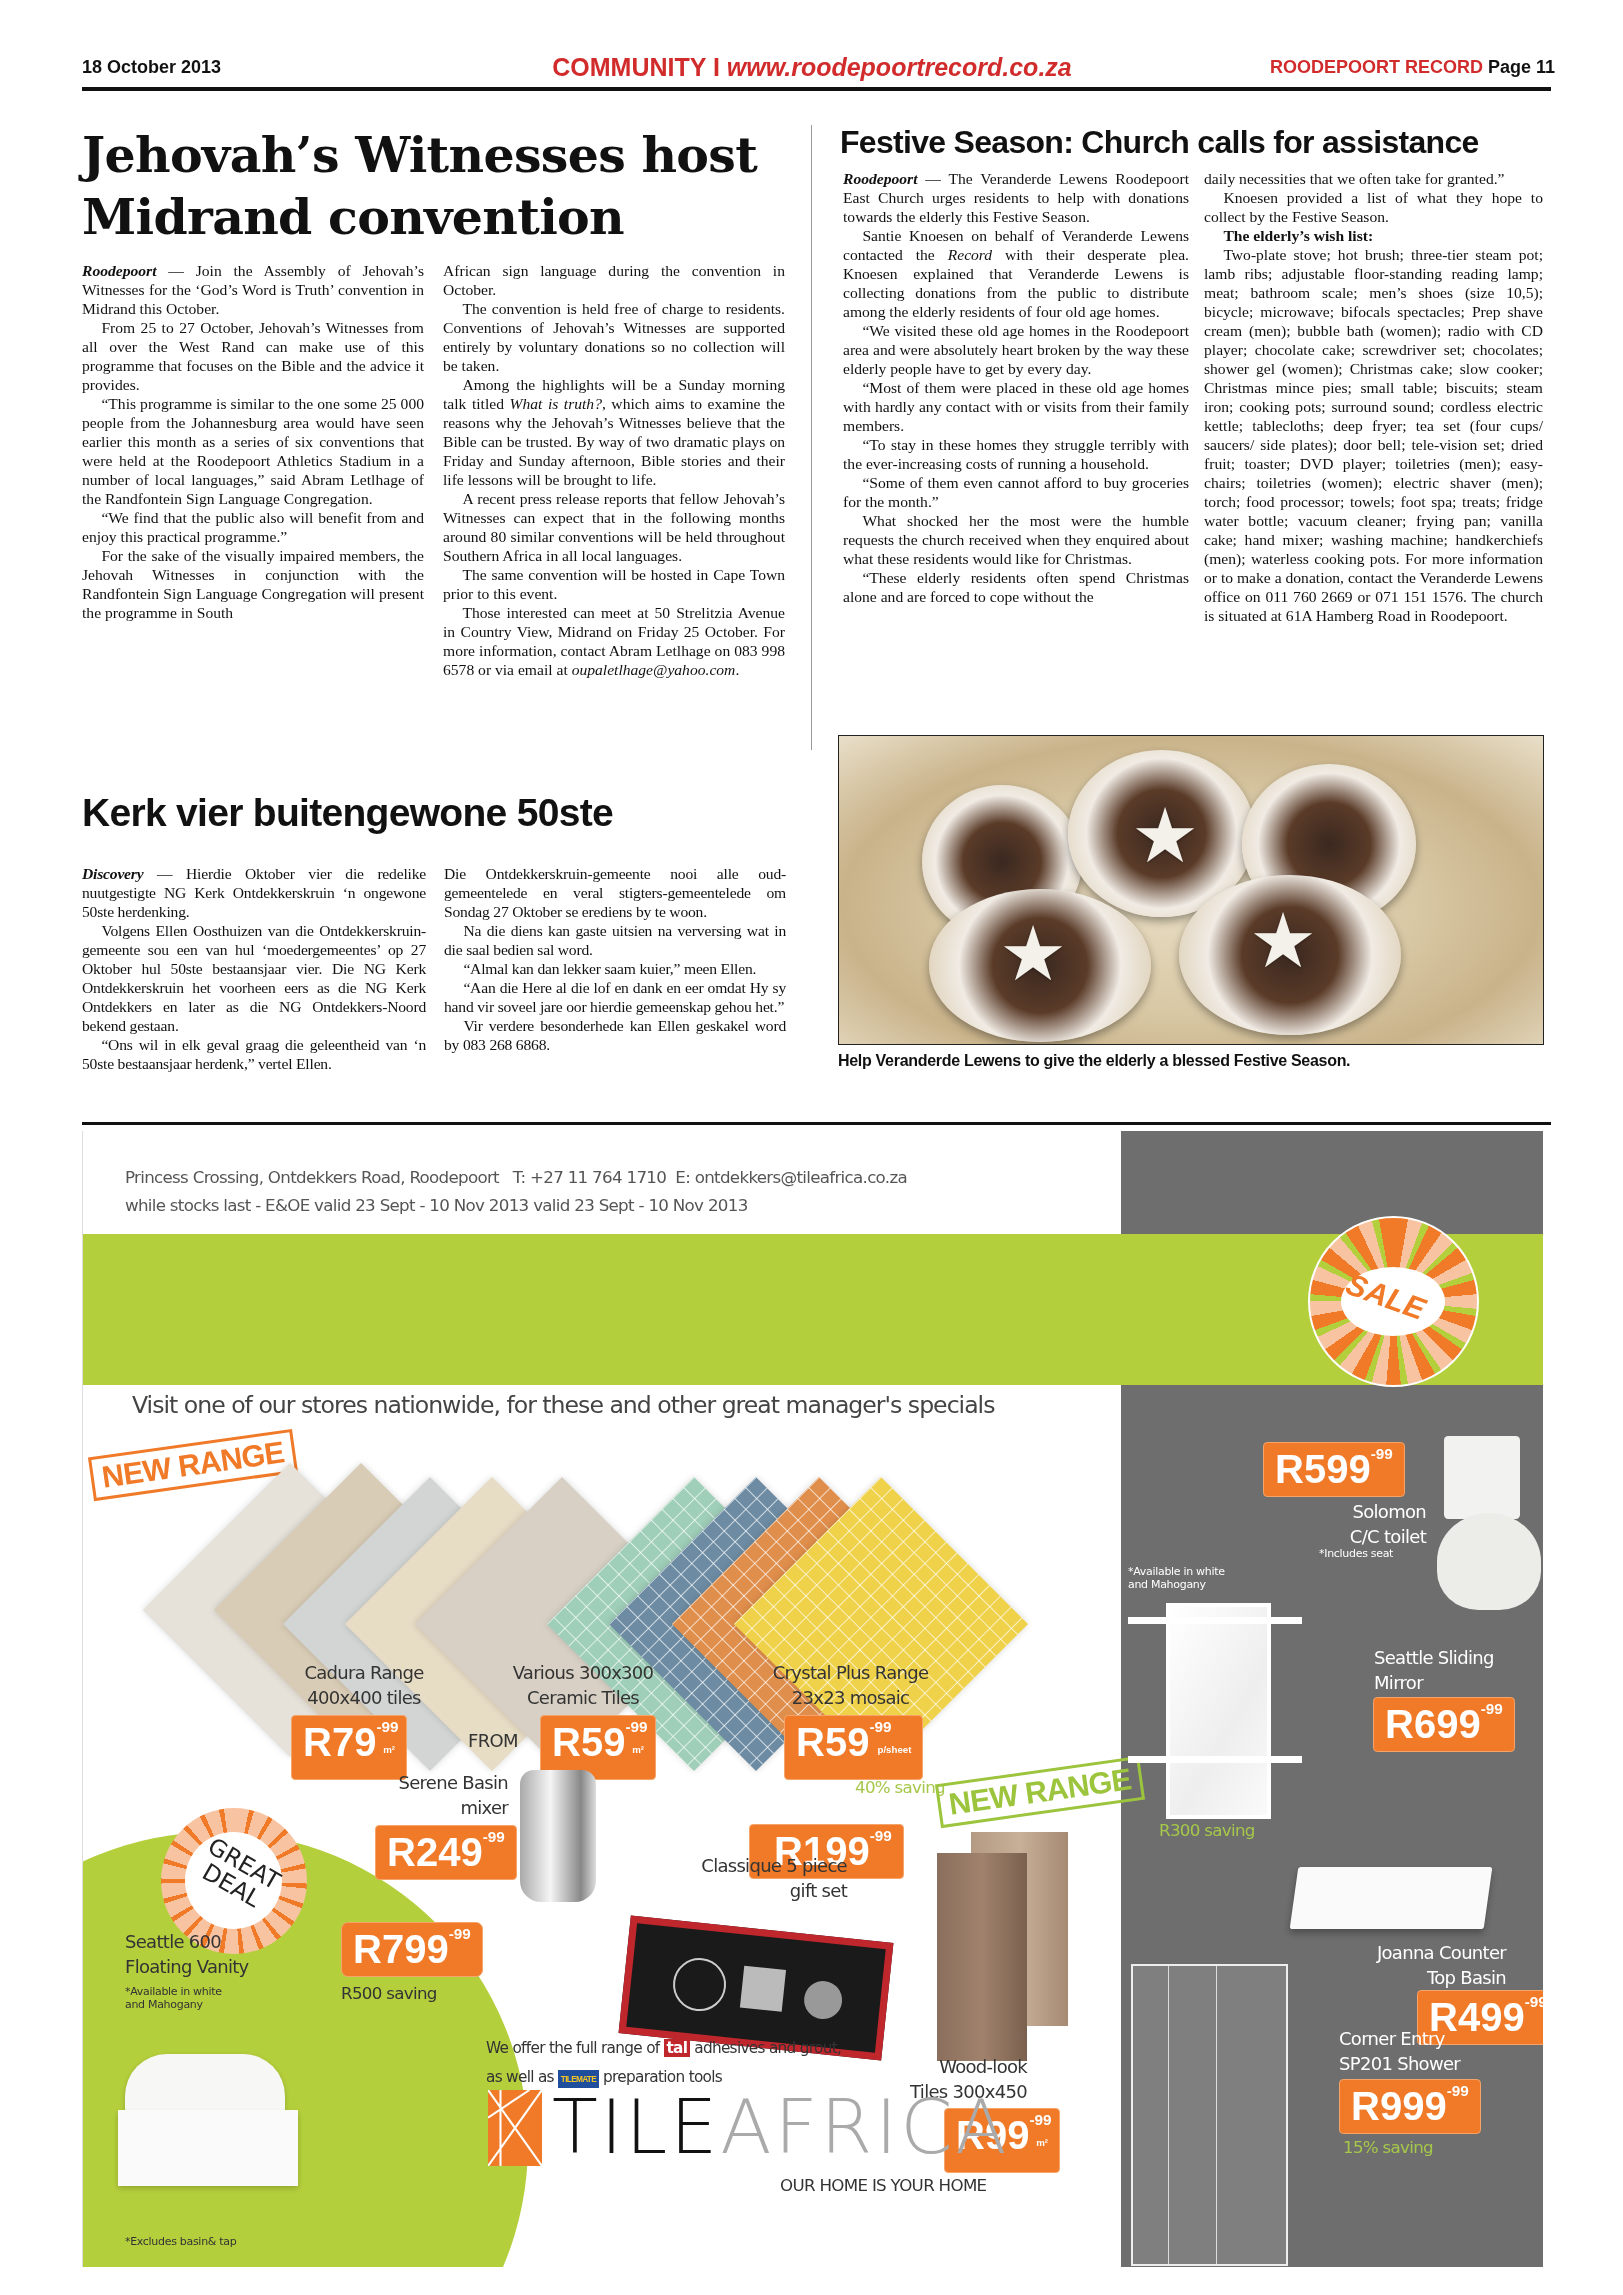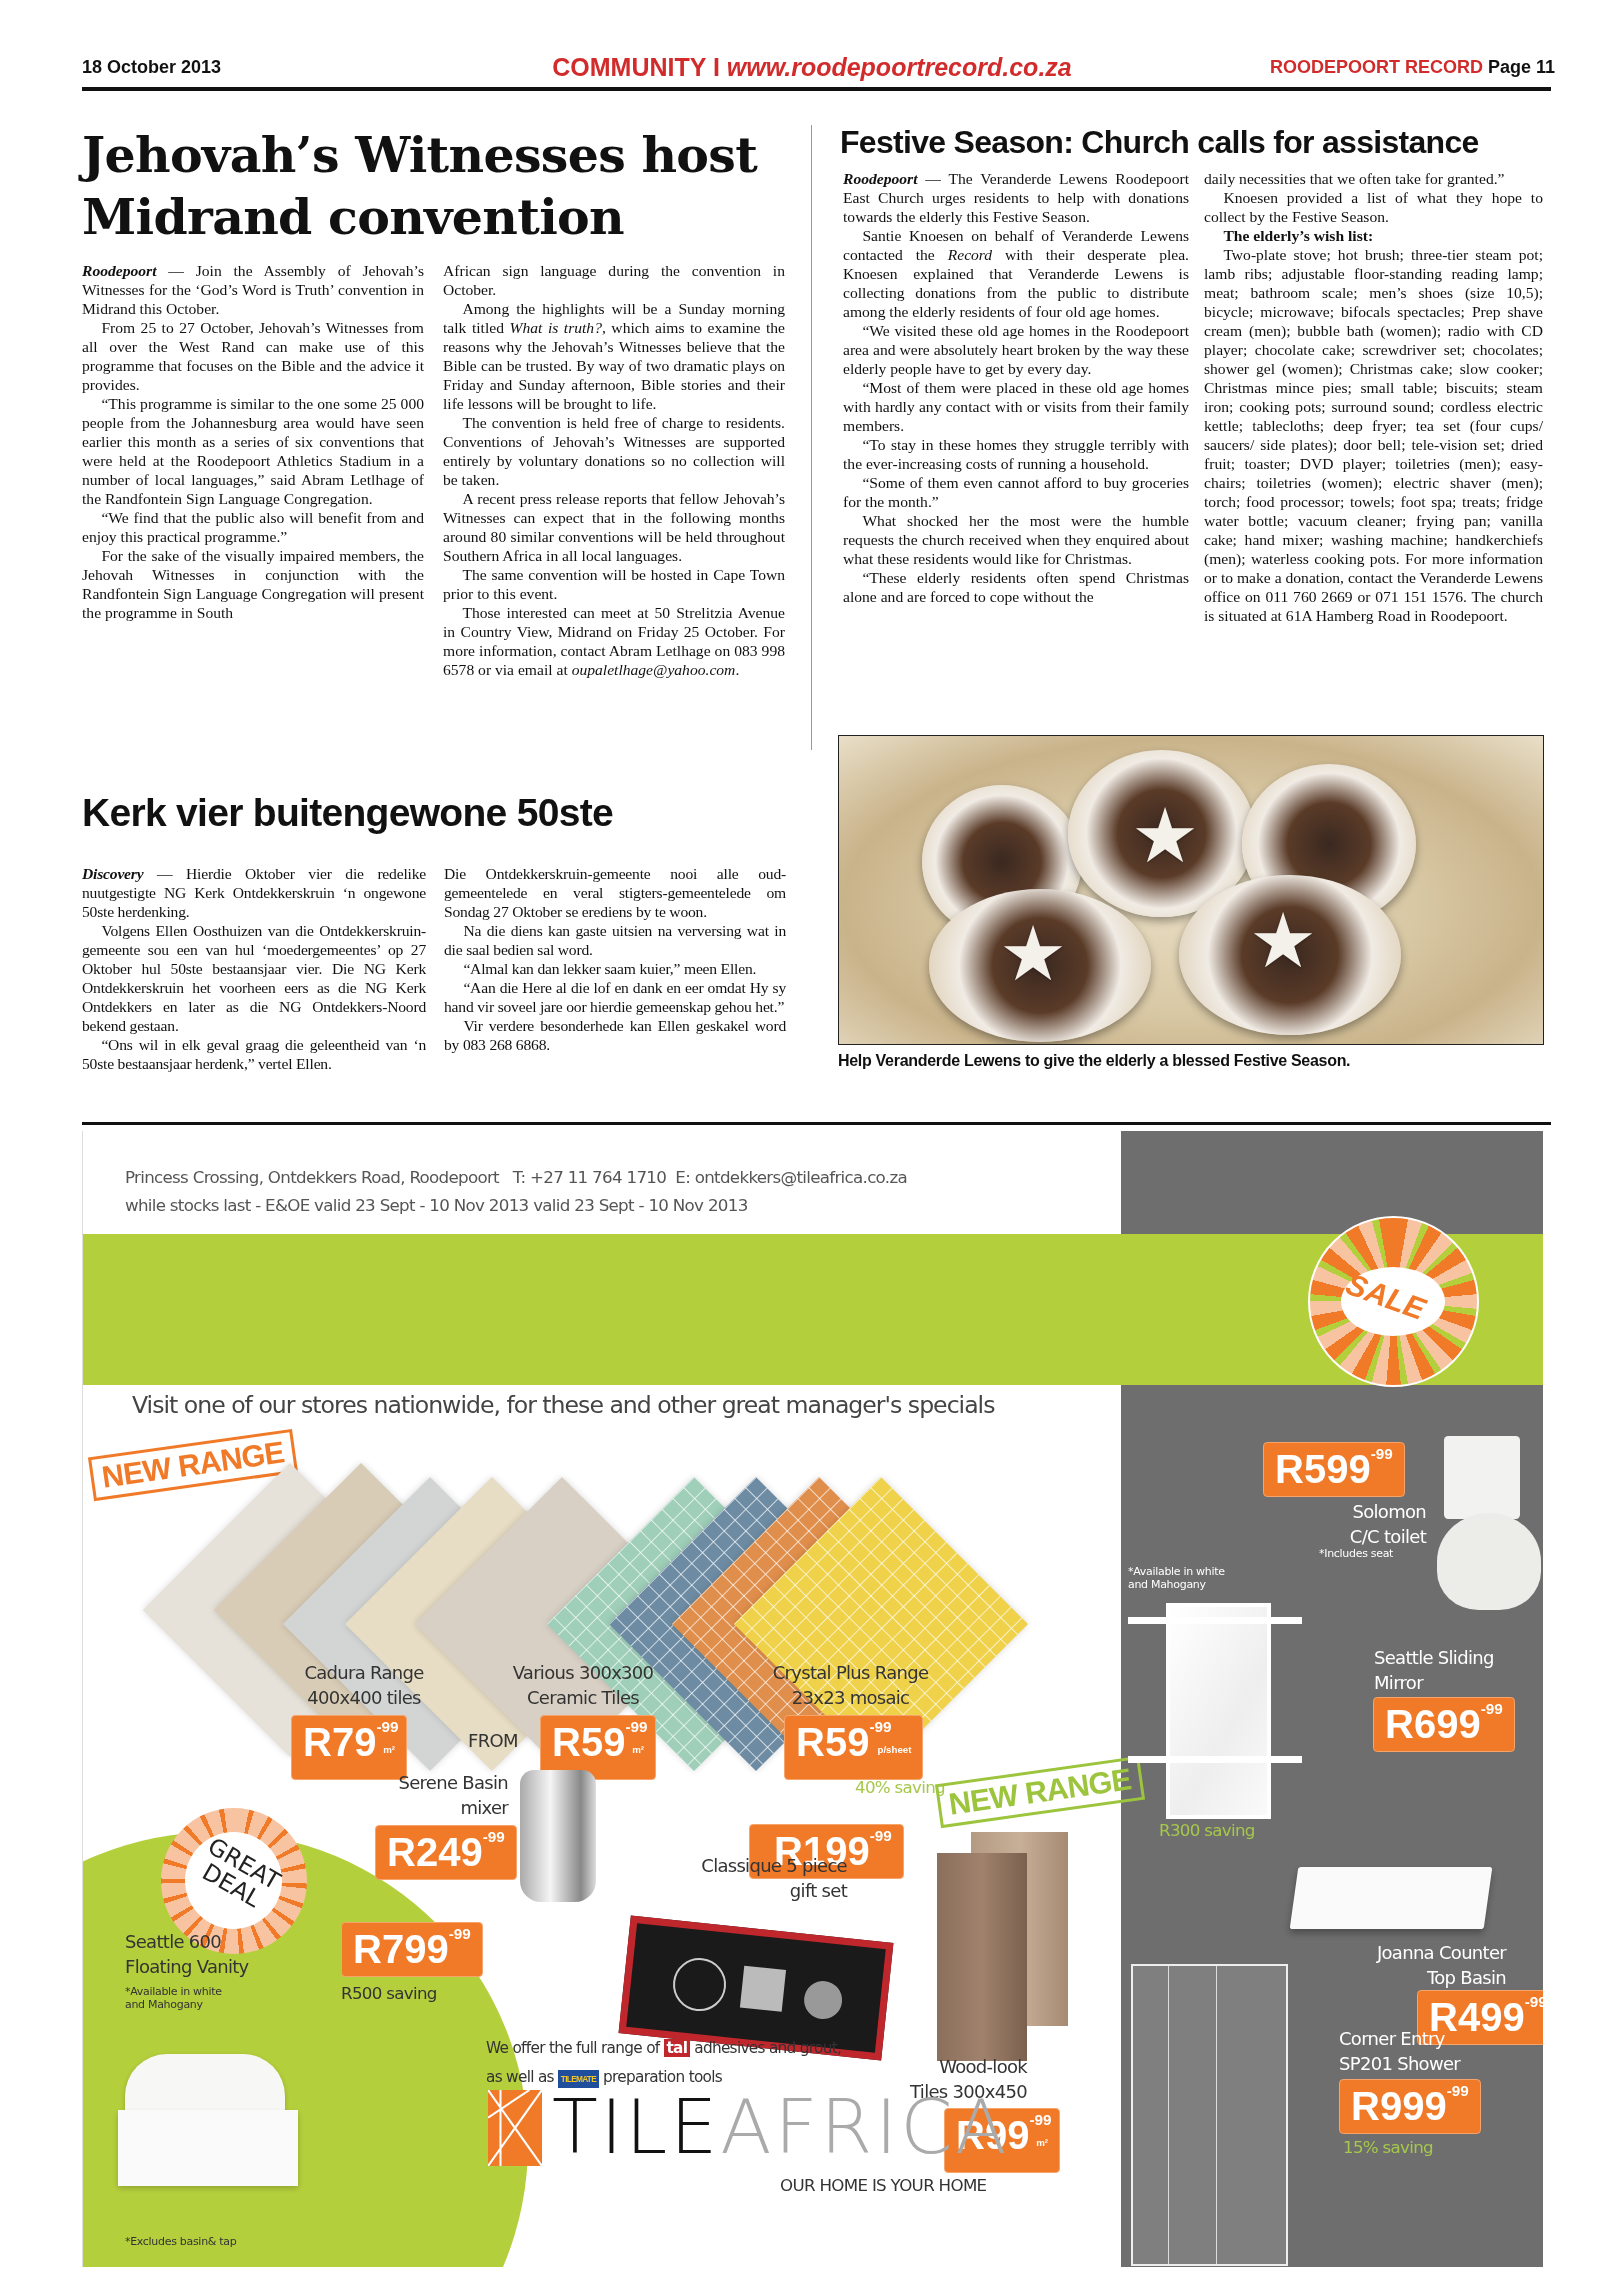--- a/index.html
+++ b/index.html
@@ -68,22 +68,22 @@
 <div class="abs jw-title">Jehovah’s Witnesses host Midrand convention</div>
 <div class="abs col" id="jw1" style="left:82px;top:261px;width:342px;">
     <p class="first"><span class="lead">Roodepoort</span> — Join the Assembly of Jehovah’s Witnesses for the ‘God’s Word is Truth’ convention in Midrand this October.</p>
     <p>From 25 to 27 October, Jehovah’s Witnesses from all over the West Rand can make use of this programme that focuses on the Bible and the advice it provides.</p>
     <p>“This programme is similar to the one some 25 000 people from the Johannesburg area would have seen earlier this month as a series of six conventions that were held at the Roodepoort Athletics Stadium in a number of local languages,” said Abram Letlhage of the Randfontein Sign Language Congregation.</p>
     <p>“We find that the public also will benefit from and enjoy this practical programme.”</p>
     <p>For the sake of the visually impaired members, the Jehovah Witnesses in conjunction with the Randfontein Sign Language Congregation will present the programme in South</p>
   </div>
 <div class="abs col" id="jw2" style="left:443px;top:261px;width:342px;">
     <p class="first">African sign language during the convention in October.</p>
+    <p>The convention is held free of charge to residents. Conventions of Jehovah’s Witnesses are supported entirely by voluntary donations so no collection will be taken.</p>
     <p>Among the highlights will be a Sunday morning talk titled <i>What is truth?</i>, which aims to examine the reasons why the Jehovah’s Witnesses believe that the Bible can be trusted. By way of two dramatic plays on Friday and Sunday afternoon, Bible stories and their life lessons will be brought to life.</p>
-    <p>The convention is held free of charge to residents. Conventions of Jehovah’s Witnesses are supported entirely by voluntary donations so no collection will be taken.</p>
     <p>A recent press release reports that fellow Jehovah’s Witnesses can expect that in the following months around 80 similar conventions will be held throughout Southern Africa in all local languages.</p>
     <p>The same convention will be hosted in Cape Town prior to this event.</p>
     <p>Those interested can meet at 50 Strelitzia Avenue in Country View, Midrand on Friday 25 October. For more information, contact Abram Letlhage on 083 998 6578 or via email at <i>oupaletlhage@yahoo.com</i>.</p>
   </div>
 
 <div class="abs vrule"></div>
 
 <div class="abs fs-title">Festive Season: Church calls for assistance</div>
 <div class="abs col" id="fs1" style="left:843px;top:169px;width:346px;">
     <p class="first"><span class="lead">Roodepoort</span> — The Veranderde Lewens Roodepoort East Church urges residents to help with donations towards the elderly this Festive Season.</p>
@@ -202,21 +202,21 @@
   <div class="abs" style="left:541px;top:798px;width:250px;height:104px;background:#1a1a1a;border:7px solid #c0272d;transform:rotate(6deg);">
     <div style="position:absolute;left:42px;top:28px;width:49px;height:49px;border:2.1px solid #ccc;border-radius:50%;"></div>
     <div style="position:absolute;left:111px;top:31px;width:42px;height:42px;background:#bbb;"></div>
     <div style="position:absolute;left:174px;top:38px;width:38px;height:38px;background:#999;border-radius:50%;"></div>
   </div>
 
   <div class="plabel" style="left:42px;top:798px;text-align:left;white-space:pre-line;">Seattle  600
 Floating Vanity</div>
   <div class="small-note" style="left:42px;top:854px;color:#333;white-space:pre-line;">*Available in white
 and Mahogany</div>
-  <div class="price" style="left:258px;top:791px;">
+  <div class="price" style="left:258px;top:791px;border-radius:7px;">
     <span>R799</span><sup>-99</sup>
   </div>
   <div class="saving" style="left:258px;top:852px;color:#333;">R500 saving</div>
   <div class="abs" style="left:42px;top:923px;width:160px;height:83px;background:#f7f7f5;box-shadow:0 2.8px 5.6px rgba(0,0,0,.2);border-radius:42px 42px 0 0;"></div>
   <div class="abs" style="left:35px;top:979px;width:180px;height:76px;background:#fafafa;box-shadow:0 2.8px 5.6px rgba(0,0,0,.2);"></div>
   <div class="small-note" style="left:42px;top:1104px;color:#333;">*Excludes basin&amp; tap</div>
 
   <div class="abs" style="left:888px;top:701px;width:97px;height:194px;background:linear-gradient(90deg,#b49a83,#c8af98,#a68a72);"></div>
   <div class="abs" style="left:854px;top:722px;width:90px;height:208px;background:linear-gradient(90deg,#8a6f5c,#a0826d,#7a604e);"></div>
   <div class="plabel r" style="left:805px;top:923px;width:139px;white-space:pre-line;">Wood-look

